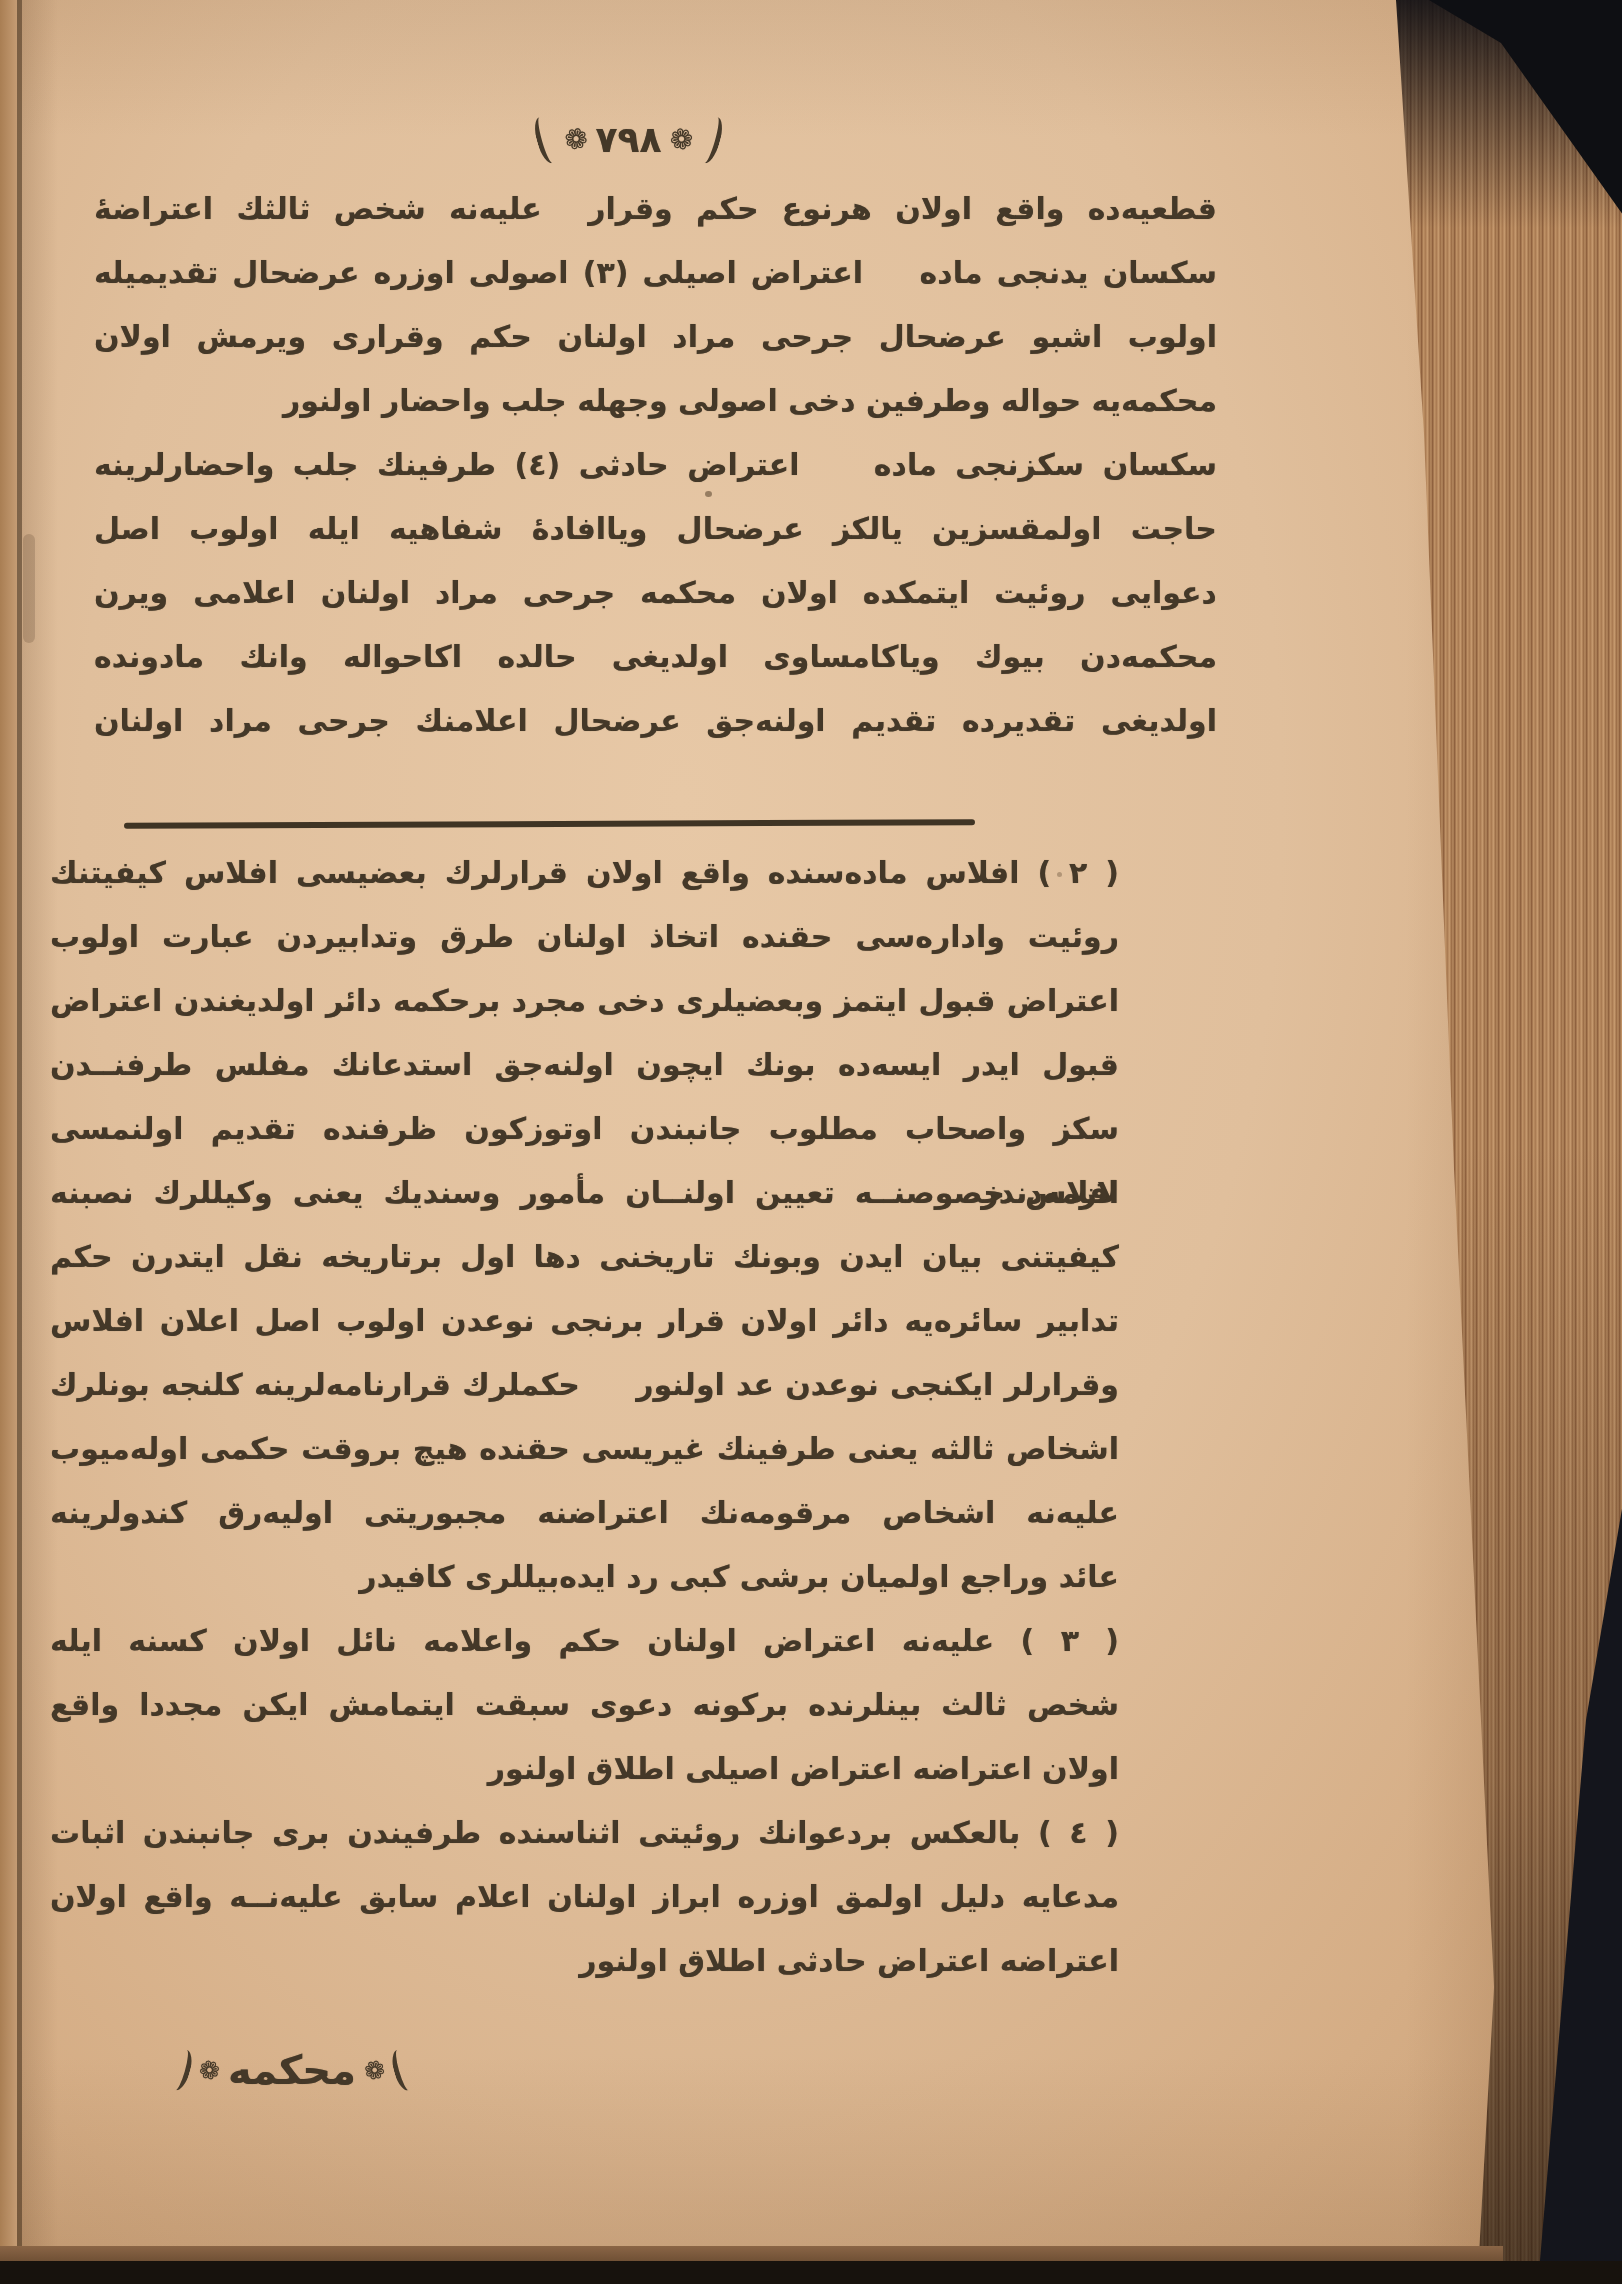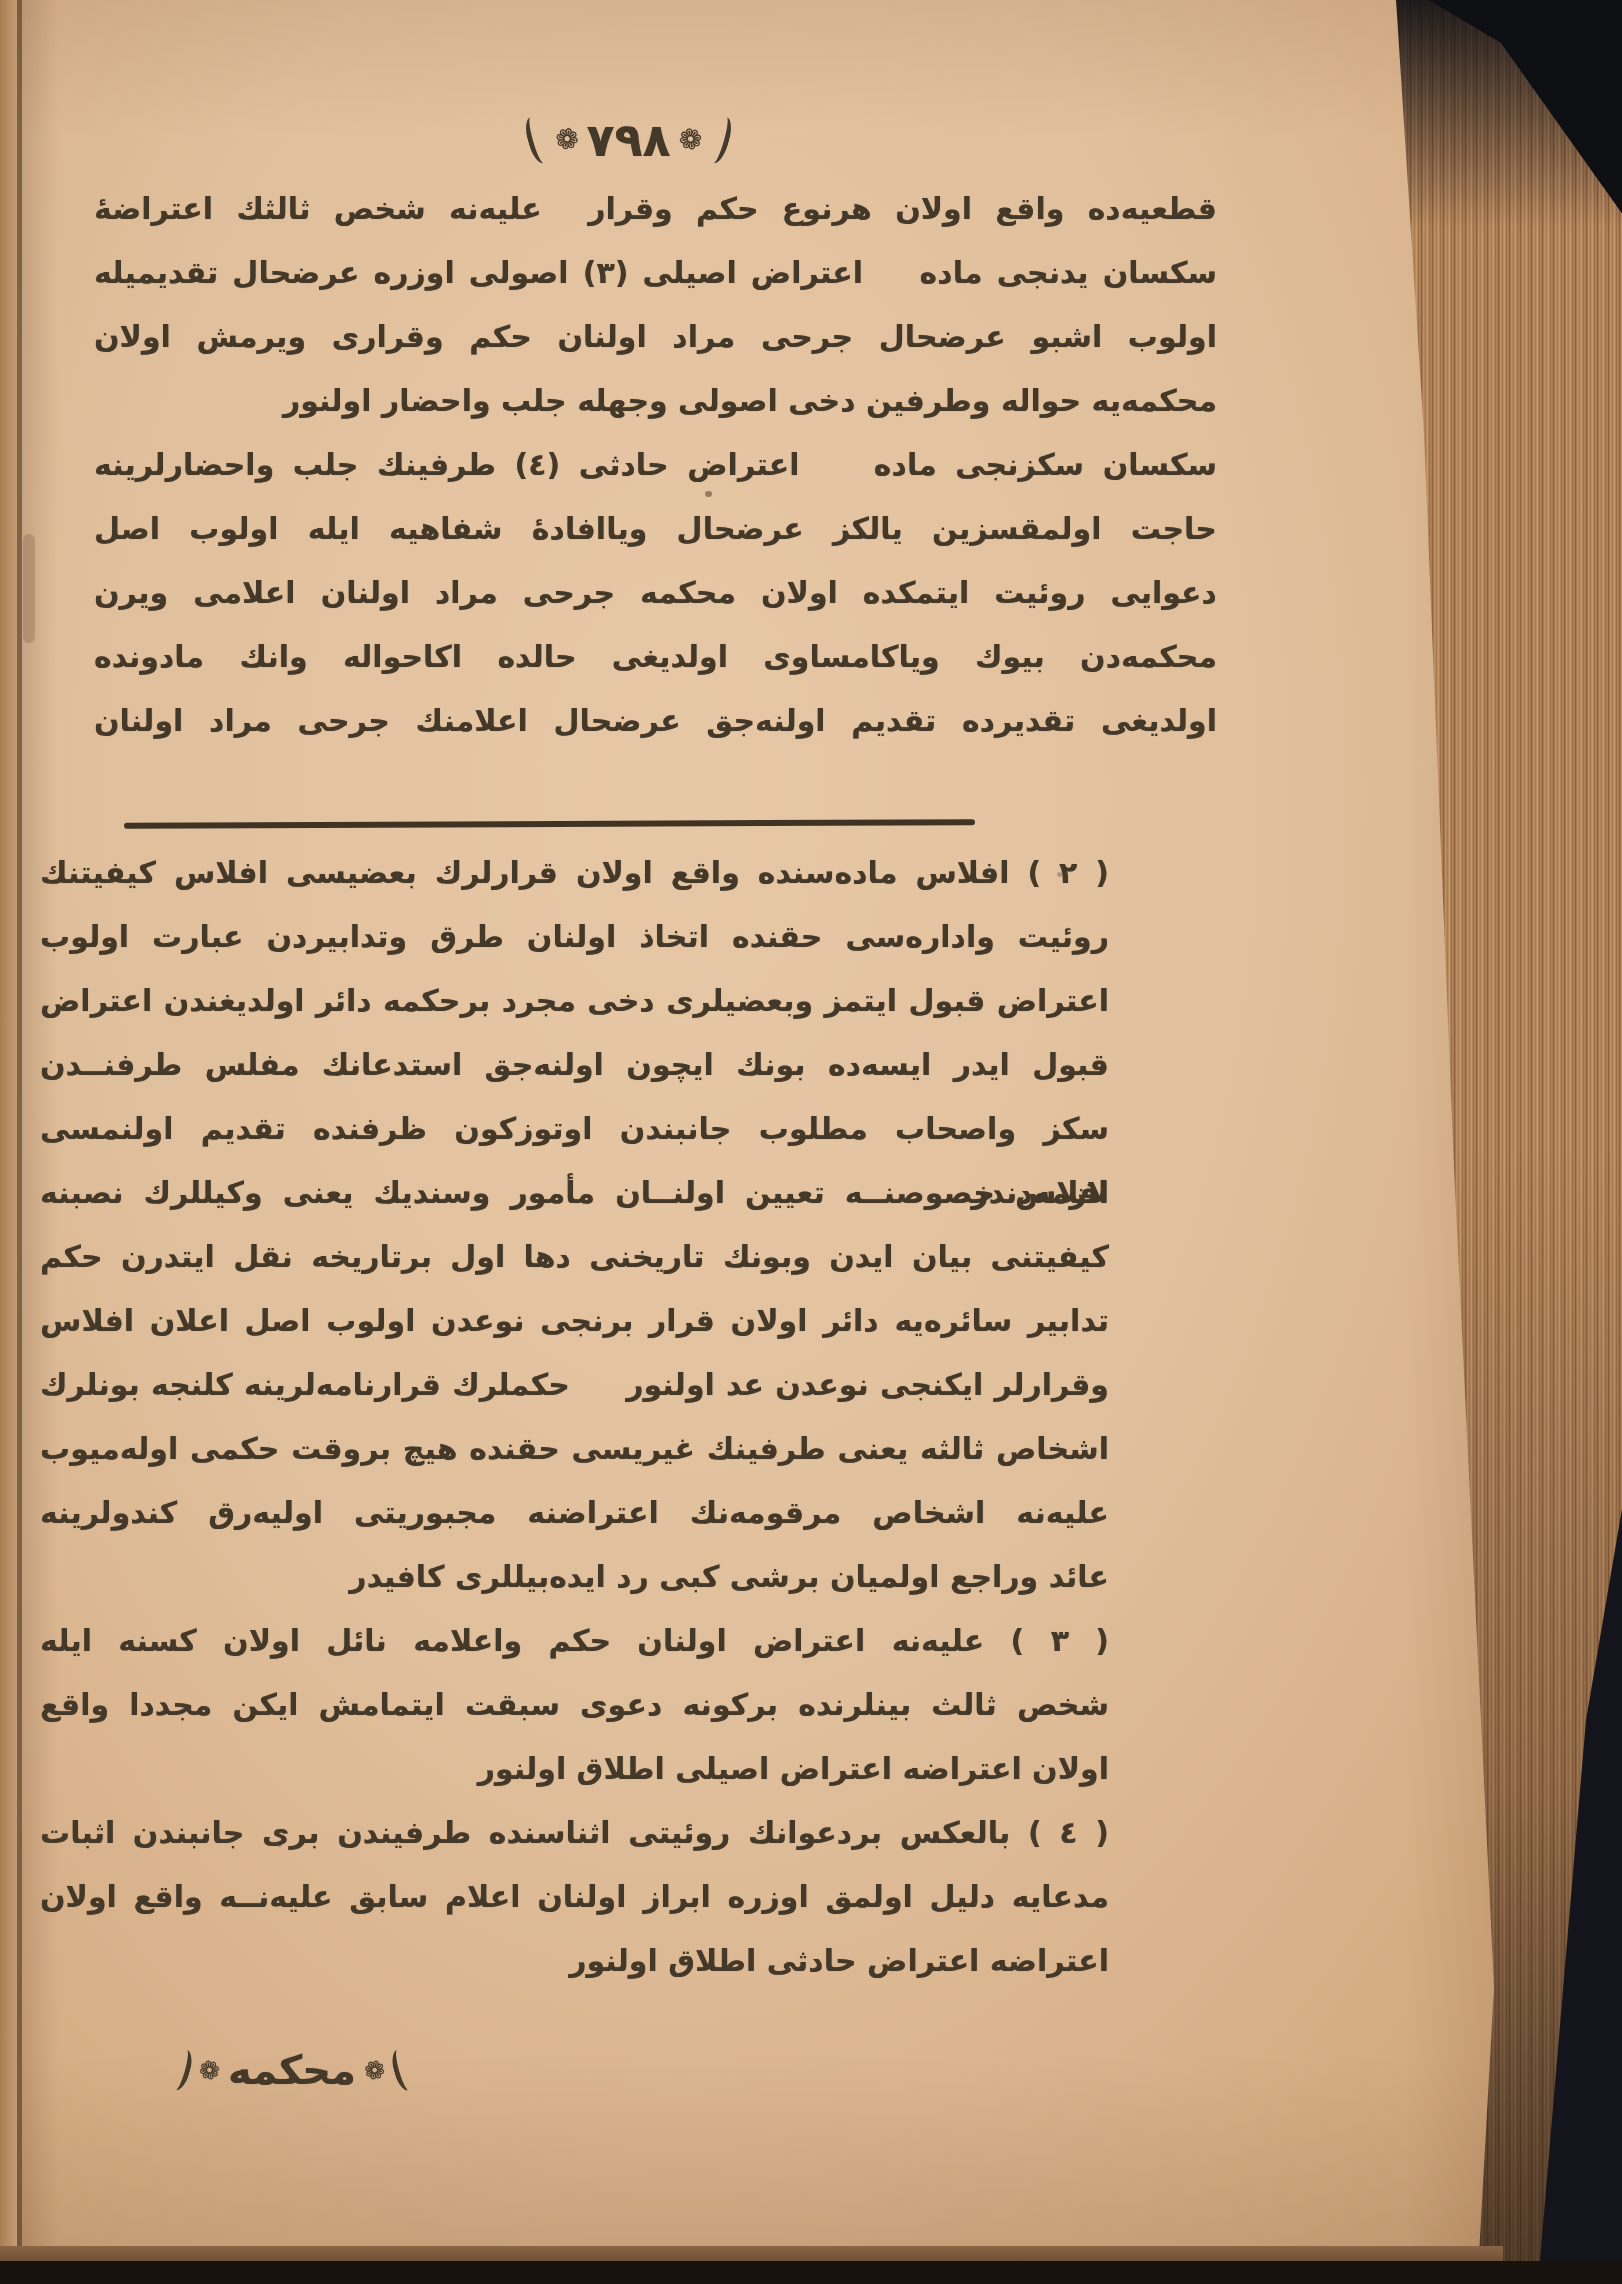--- a/index.html
+++ b/index.html
@@ -40,29 +40,29 @@
     background:linear-gradient(180deg,#8a6546,#6d4e33);}
   .bottom-dark{position:absolute;left:0;top:2261px;width:1623px;height:23.4px;background:#17120d;}
 
   
   .ink{color:#443828;text-shadow:0 0 0.8px rgba(68,56,40,.55);}
   .line{position:relative;height:64px;line-height:64px;font-size:30px;font-weight:bold;
     direction:rtl;unicode-bidi:embed;white-space:nowrap;}
   .align-justify{text-align:justify;text-align-last:justify;white-space:normal;}
   .align-right{text-align:right;}
   .main-block{position:absolute;left:46px;top:177px;width:1123px;margin-left:48px;}
-  .foot-block{position:absolute;left:40px;top:841px;width:1069px;}
+  .foot-block{position:absolute;left:50px;top:841px;width:1069px;}
   .separator{position:absolute;left:124px;top:821px;width:851px;height:5.8px;
     background:#3f3424;border-radius:3.3px;transform:rotate(-.25deg);}
 
   
   .orn-group{position:absolute;display:flex;align-items:center;justify-content:center;gap:8.3px;}
   .pagenum-group{left:499px;top:102px;width:259px;height:75px;}
   .catchword-group{left:171px;top:2030px;width:242px;height:80px;}
-  .orn-num{font-size:46px;font-weight:bold;letter-spacing:3.3px;}
+  .orn-num{font-size:36px;font-weight:bold;letter-spacing:3.3px;}
   .catchword-label{font-size:40px;font-weight:bold;}
   .fleuron{font-size:28px;line-height:1;transform:rotate(12deg);}
   .fleuron.fl2{transform:rotate(-10deg);}
   .crescent{width:13.4px;height:48px;border-radius:50%;}
   .crescent.open{border-left:5.8px solid #463a2a;transform:rotate(-16deg);}
   .crescent.close{border-right:5.8px solid #463a2a;transform:rotate(16deg);}
   .catchword-group .crescent{height:42px;}
   .catchword-group .fleuron{font-size:25px;}
 
   

